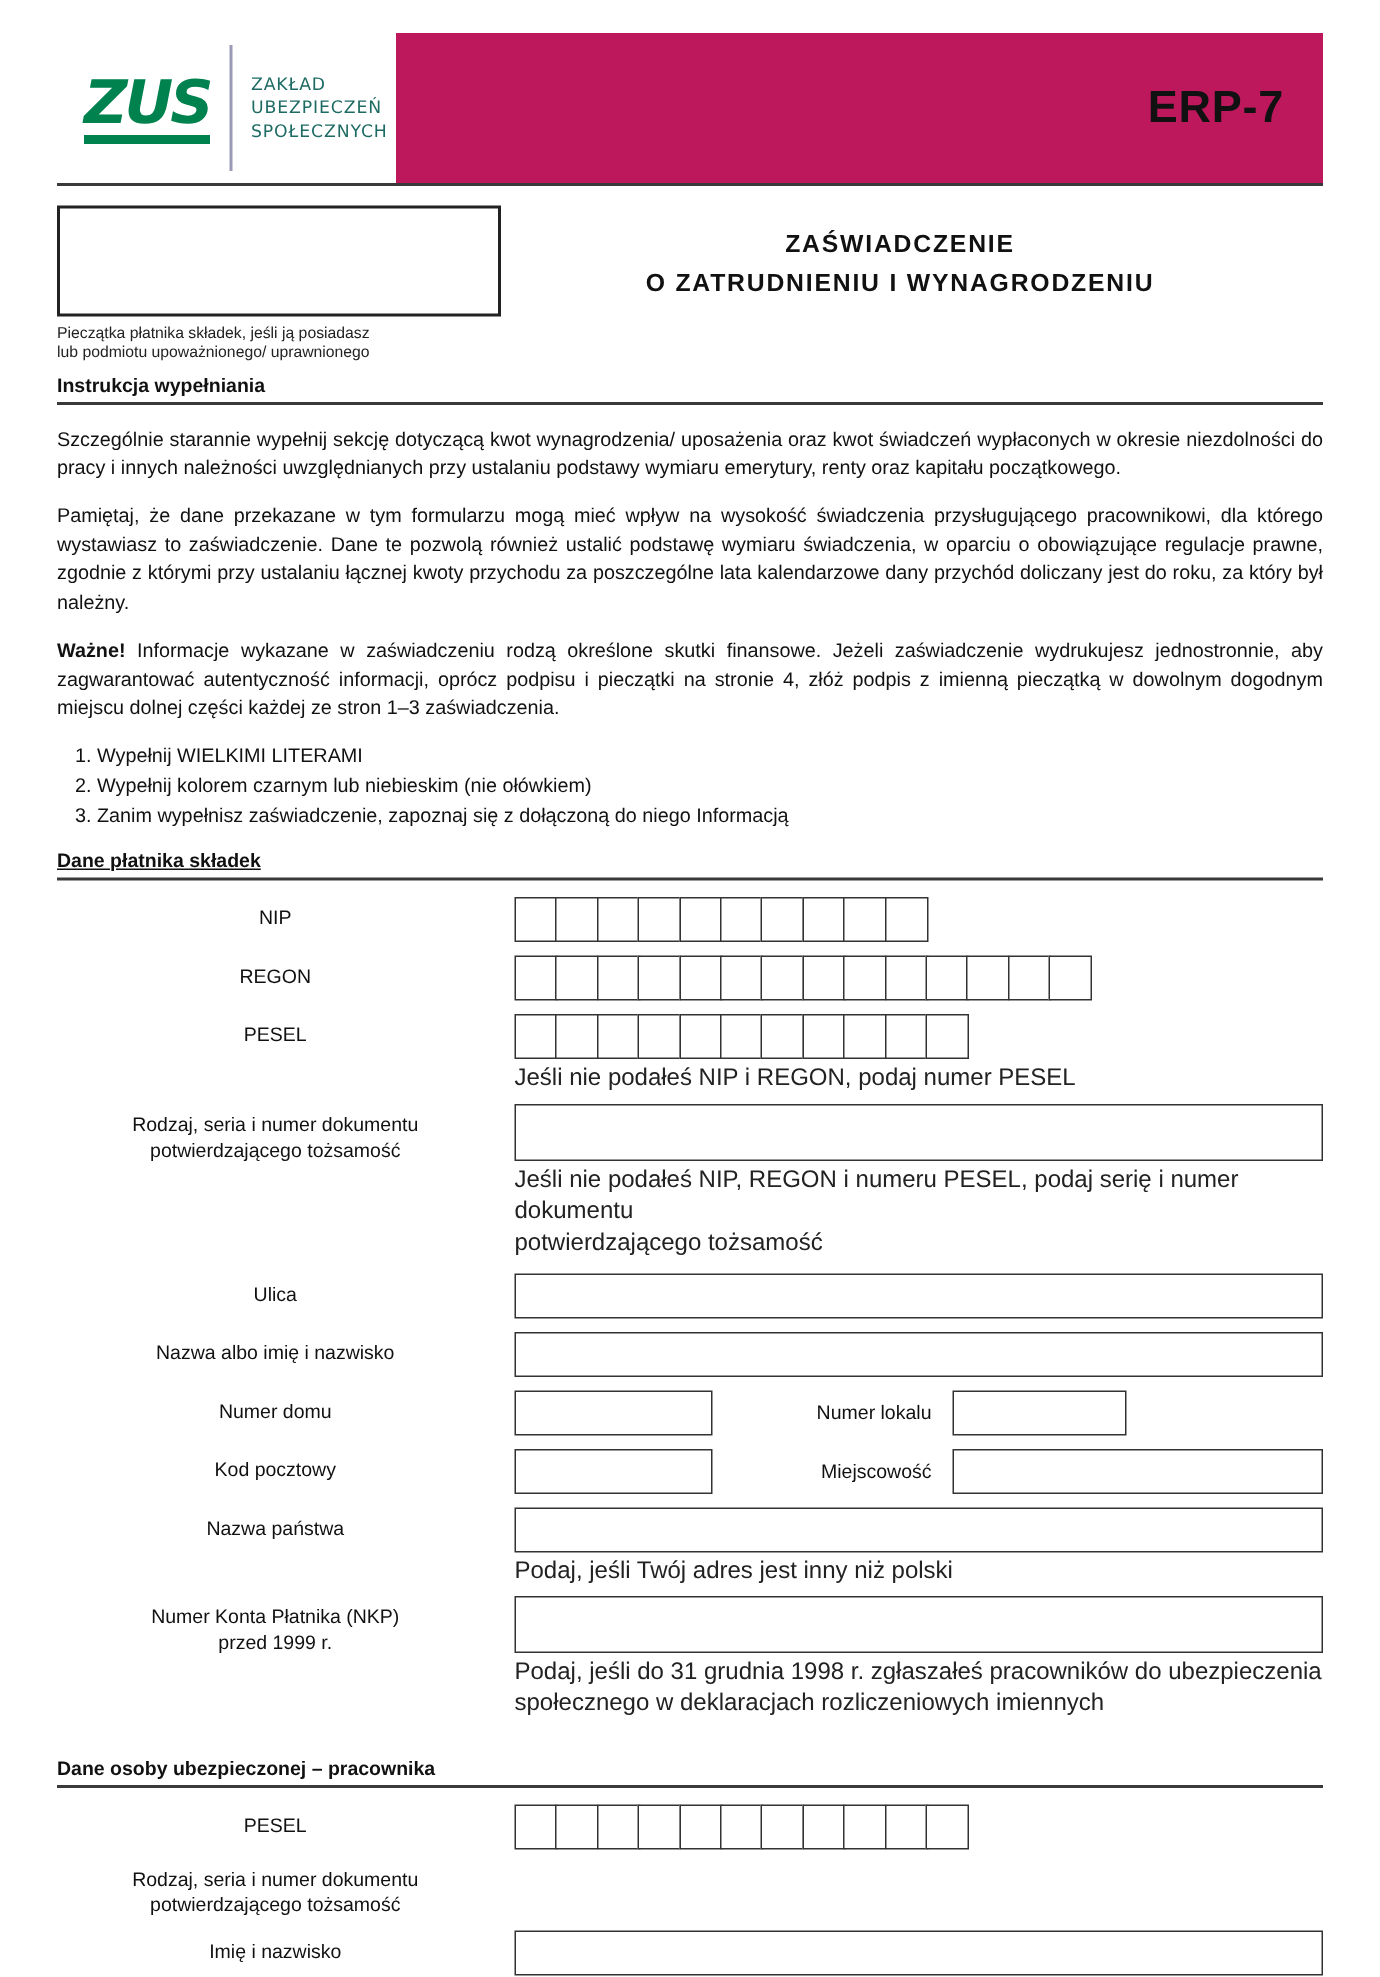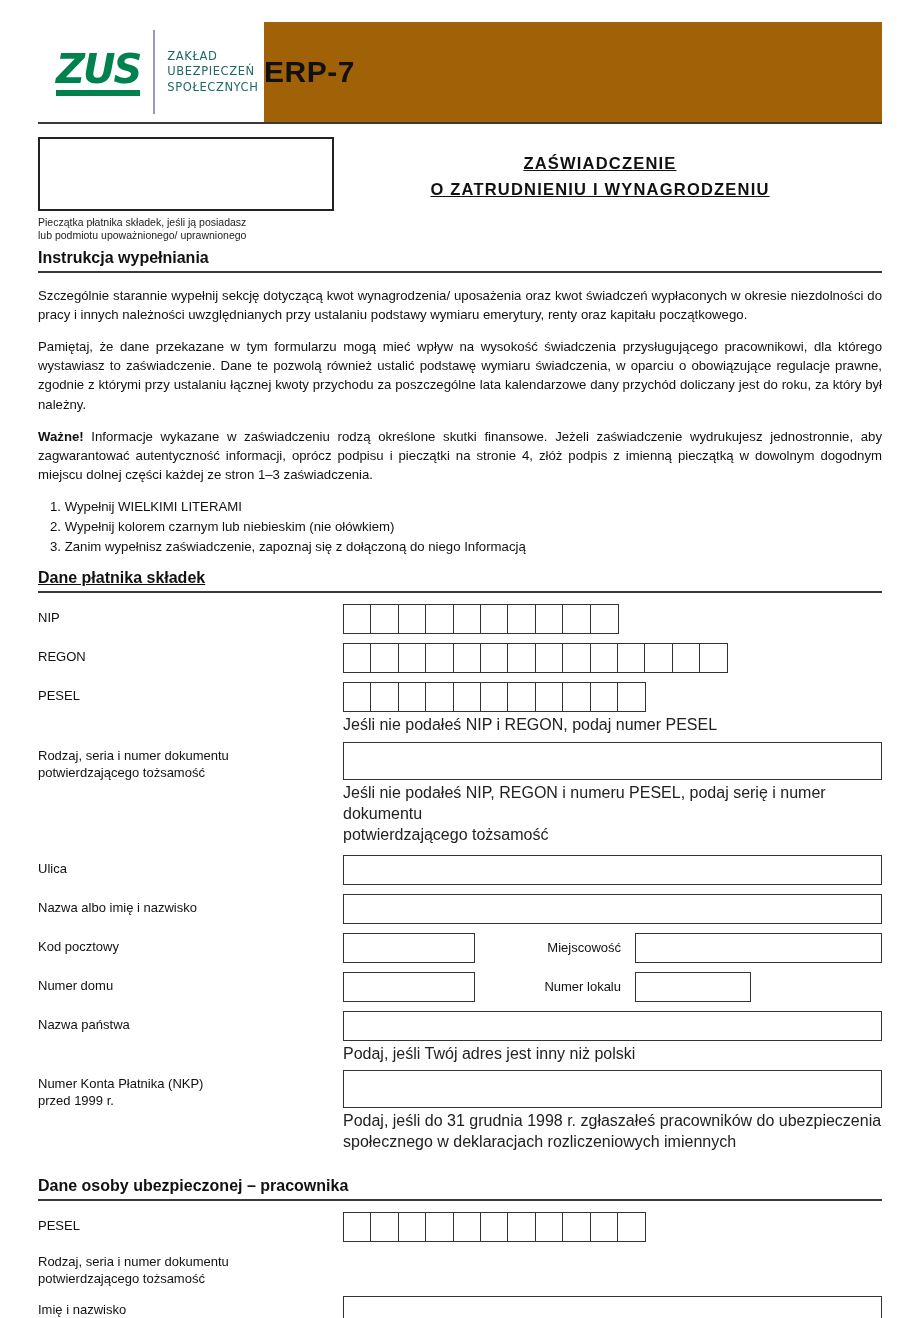--- a/index.html
+++ b/index.html
@@ -62,23 +62,24 @@
   }
   .zus-words {
     font-family: "DejaVu Sans", sans-serif;
     font-size: 11.5px;
     line-height: 1.32;
     letter-spacing: 0.6px;
     color: #1d6b63;
   }
   .banner {
     flex: 1 1 auto;
-    background: #a16207;
+    background: #be185d;
     display: flex;
     align-items: center;
+    justify-content: flex-end;
     padding-right: 26px;
   }
   .banner-code {
     font-size: 30px;
     font-weight: 700;
     color: #111;
     letter-spacing: 0.5px;
   }
   .header-rule {
     border-top: 2.5px solid #3a3a3a;
@@ -101,33 +102,32 @@
     font-size: 10.5px;
     line-height: 1.28;
     color: #222;
     margin-top: 5px;
   }
   .title-col {
     flex: 1 1 auto;
     text-align: center;
     padding-top: 14px;
     padding-right: 16px;
-    text-decoration: underline;
   }
   .title-line1, .title-line2 {
     font-size: 16.5px;
     font-weight: 700;
     letter-spacing: 1.2px;
     line-height: 1.55;
     color: #111;
   }
 
   
   .section-head {
-    font-size: 16px;
+    font-size: 13px;
     font-weight: 700;
     color: #111;
     padding-bottom: 4px;
   }
   .section-rule {
     border-top: 2px solid #3a3a3a;
   }
   .instr-head { margin-top: 6px; }
 
   
@@ -151,21 +151,21 @@
   
   .form-area { margin-top: 11px; }
   .frow {
     display: flex;
     align-items: flex-start;
     margin-top: 9px;
   }
   .flabel {
     width: 305px;
     flex: 0 0 305px;
-    text-align: left;
+    text-align: center;
     padding-right: 14px;
     box-sizing: border-box;
     font-size: 13px;
     line-height: 1.32;
     color: #111;
     padding-top: 5px;
   }
   .ffield { flex: 1 1 auto; }
   .hint {
     font-size: 16px;
@@ -372,34 +372,34 @@
     </div>
 
     <div class="frow">
       <div class="flabel">Nazwa albo imię i nazwisko</div>
       <div class="ffield">
         <div class="longbox"></div>
       </div>
     </div>
 
     <div class="frow">
+      <div class="flabel">Numer domu</div>
+      <div class="ffield split-row">
+        <div class="smallbox"></div>
+        <div class="split-label">Numer lokalu</div>
+        <div class="midbox"></div>
+      </div>
+    </div>
+
+    <div class="frow">
       <div class="flabel">Kod pocztowy</div>
       <div class="ffield split-row">
         <div class="smallbox"></div>
         <div class="split-label">Miejscowość</div>
         <div class="growbox"></div>
-      </div>
-    </div>
-
-    <div class="frow">
-      <div class="flabel">Numer domu</div>
-      <div class="ffield split-row">
-        <div class="smallbox"></div>
-        <div class="split-label">Numer lokalu</div>
-        <div class="midbox"></div>
       </div>
     </div>
 
     <div class="frow">
       <div class="flabel">Nazwa państwa</div>
       <div class="ffield">
         <div class="longbox"></div>
         <div class="hint">Podaj, jeśli Twój adres jest inny niż polski</div>
       </div>
     </div>

